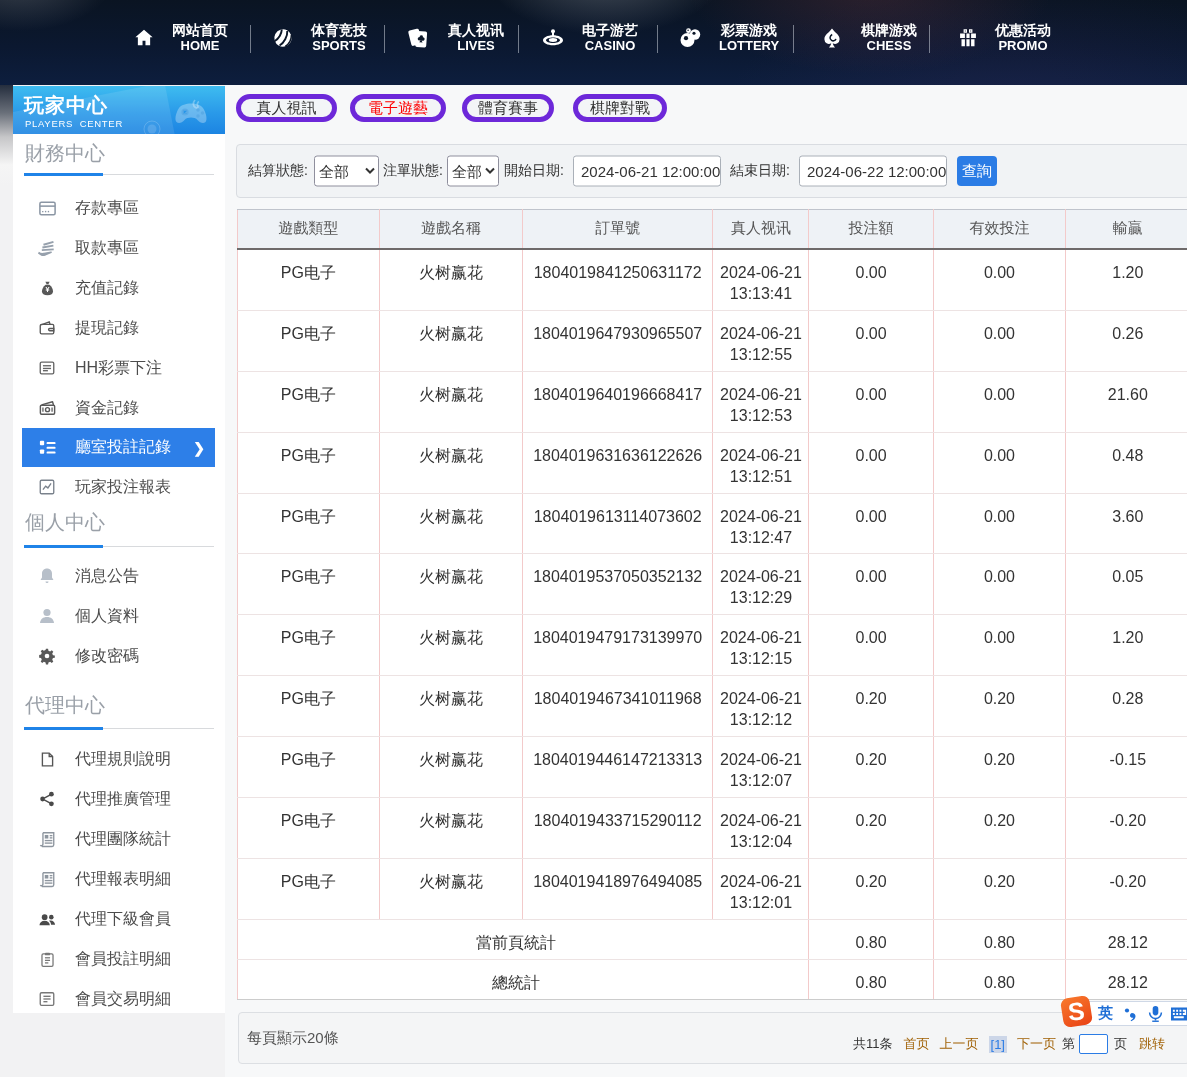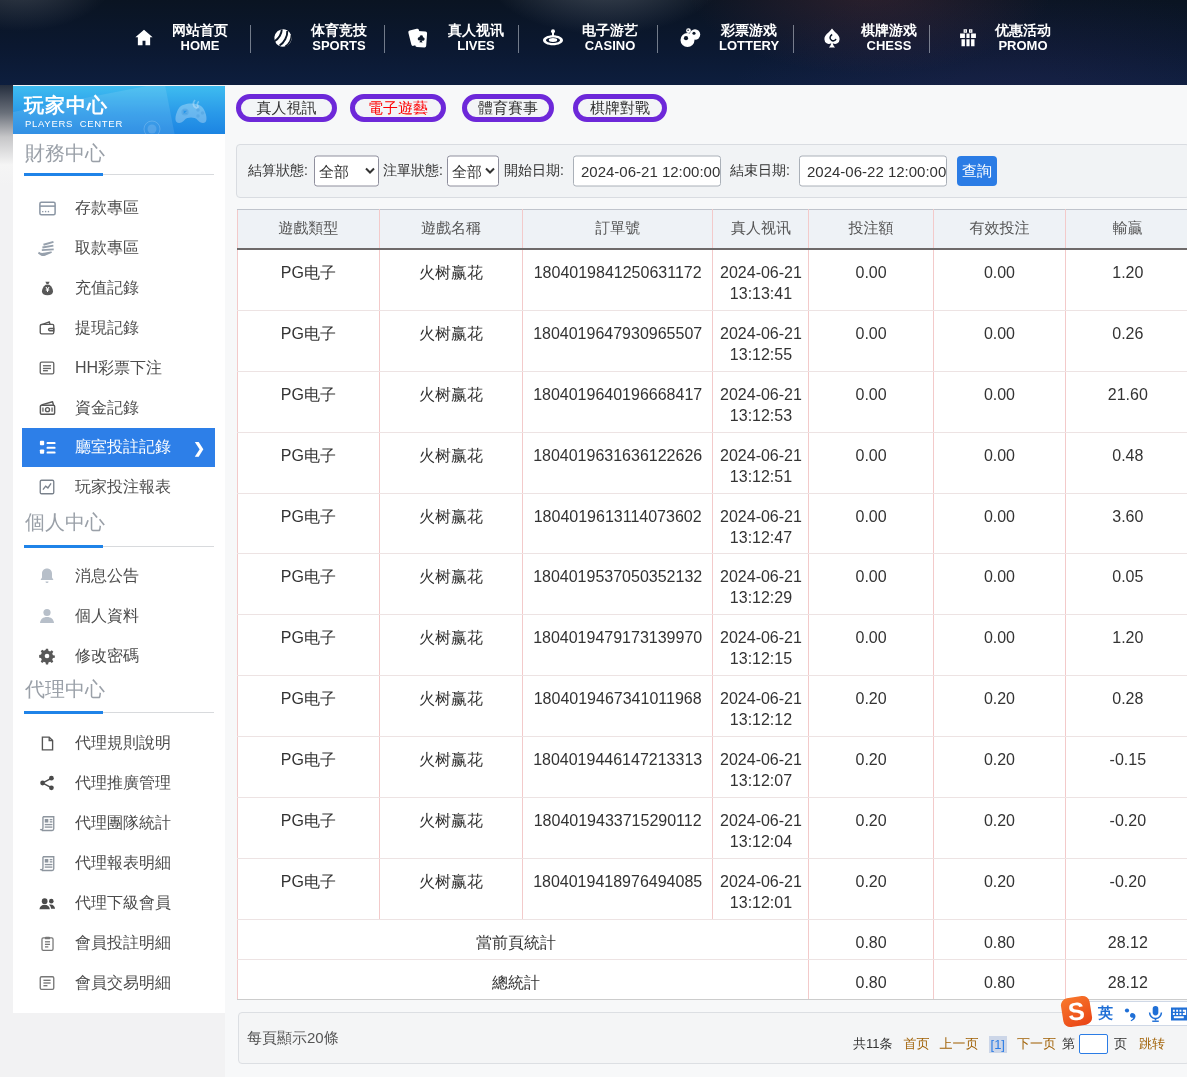--- a/index.html
+++ b/index.html
@@ -319,21 +319,21 @@
           </svg>
         </span>個人資料</li>
     <li><span class="mi">
           <svg width="18" height="18" viewBox="0 0 20 20" fill="#585858">
             <path d="M8.8 2h2.4l.4 2.1 1.9.8 1.8-1.2 1.7 1.7-1.2 1.8.8 1.9 2.1.4v2.4l-2.1.4-.8 1.9 1.2 1.8-1.7 1.7-1.8-1.2-1.9.8-.4 2.1H8.8l-.4-2.1-1.9-.8-1.8 1.2-1.7-1.7 1.2-1.8-.8-1.9-2.1-.4V8.8l2.1-.4.8-1.9-1.2-1.8 1.7-1.7 1.8 1.2 1.9-.8z"></path>
             <circle cx="10" cy="10" r="2.6" fill="#fff"></circle>
           </svg>
         </span>修改密碼</li>
   </ul>
 
-  <div class="sb-sec" style="margin-top:0">
+  <div class="sb-sec" style="margin-top:16px">
     <div class="sec-title">代理中心</div>
     <div class="sec-line" style="margin-top:7.5px">
         <div class="blue"></div>
         <div class="gray"></div>
       </div>
   </div>
   <ul class="menu" style="margin-top:9.5px">
     <li><span class="mi">
           <svg width="17" height="17" viewBox="0 0 20 20">
             <g fill="none" stroke="#555" stroke-width="1.6">

